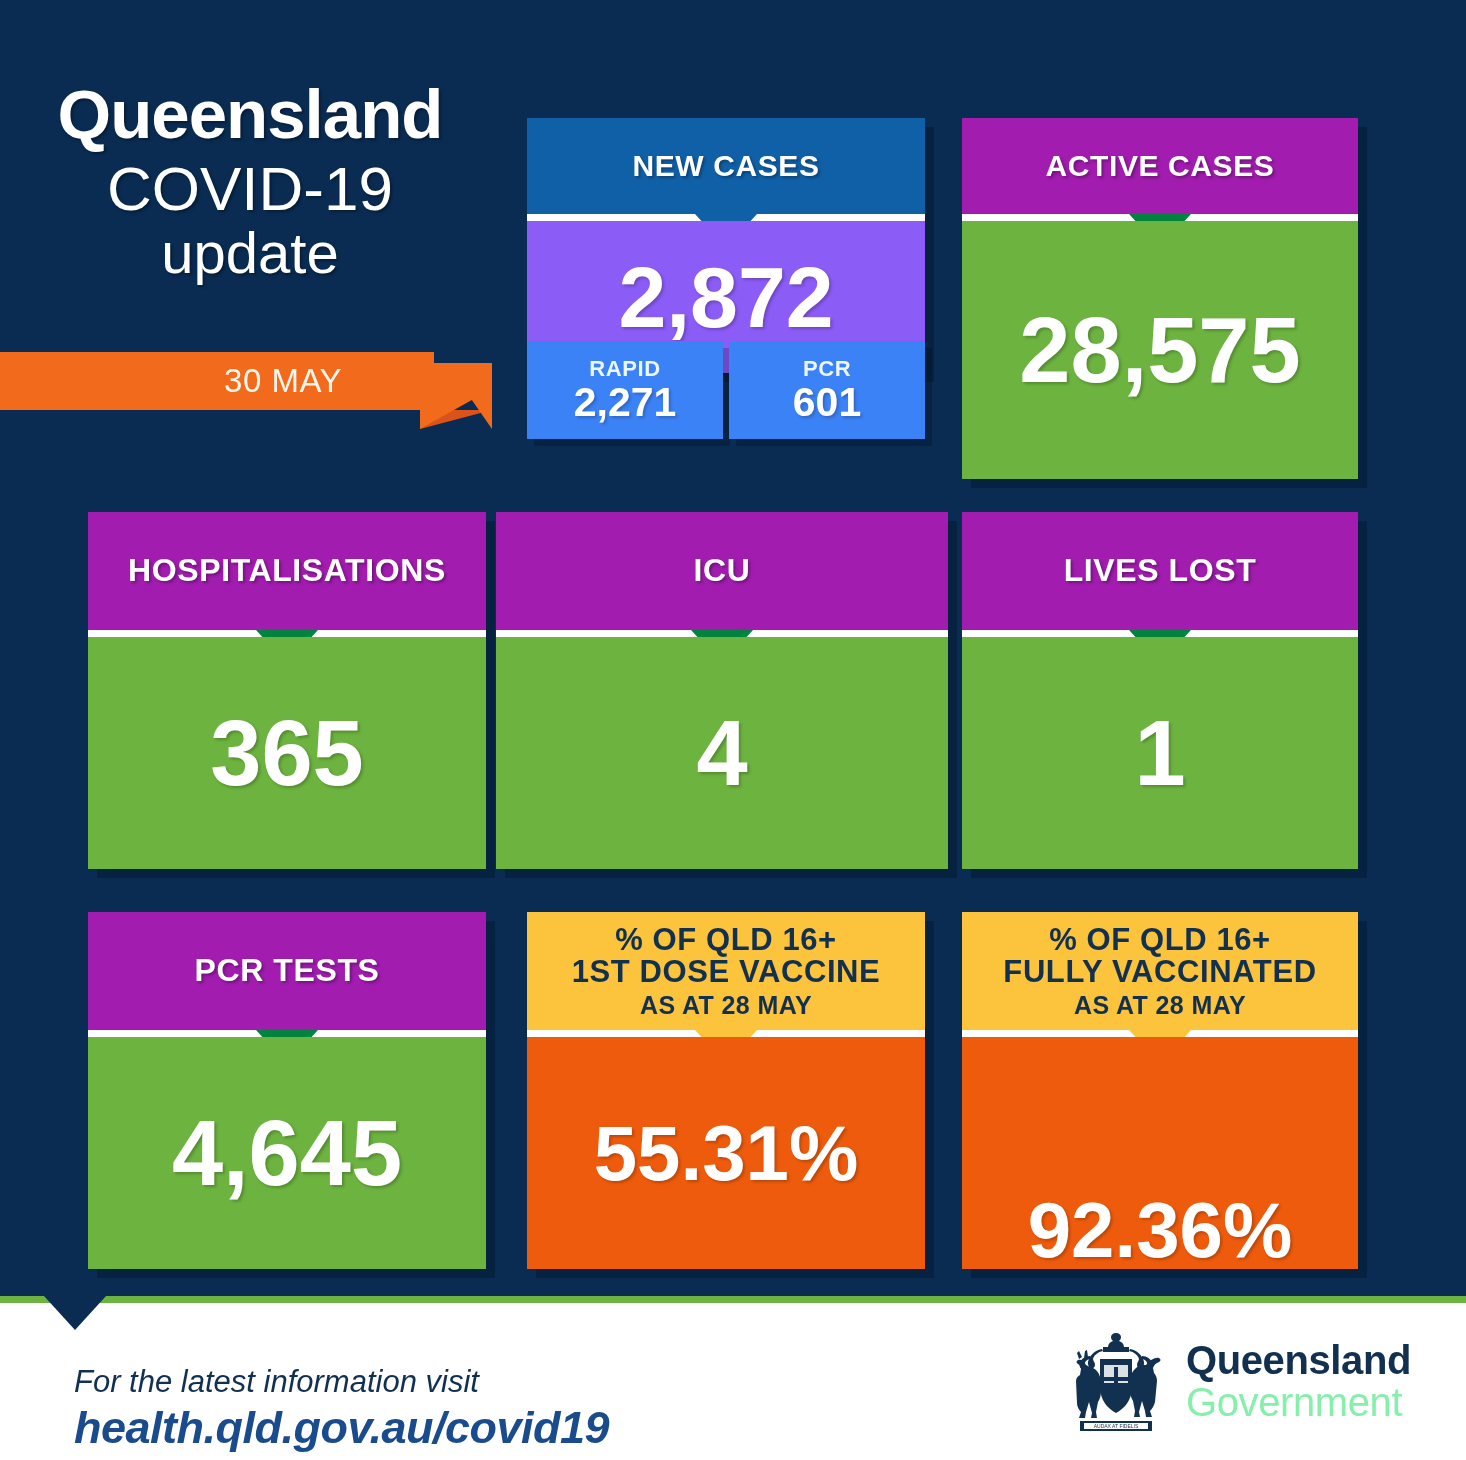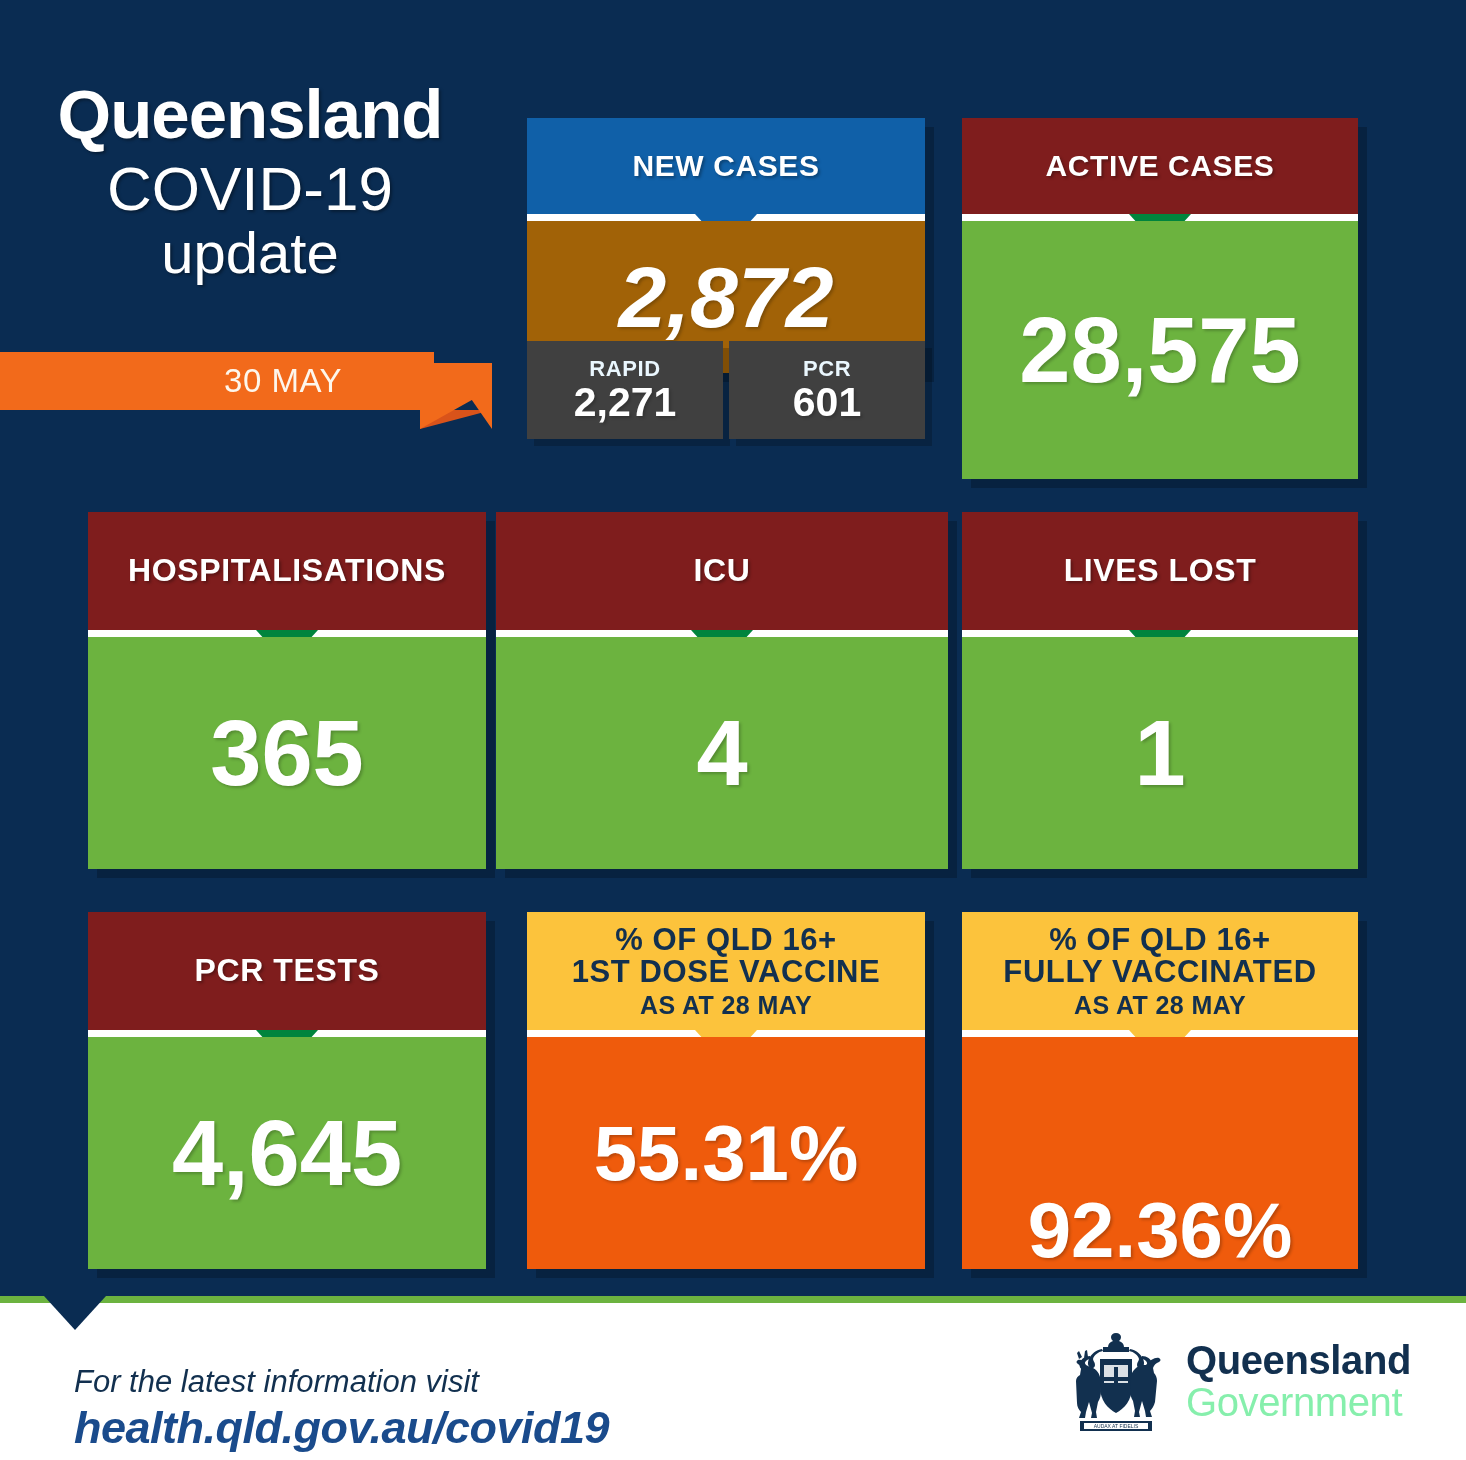--- a/index.html
+++ b/index.html
@@ -76,45 +76,45 @@
     position:relative;width:100%;box-sizing:border-box;
     display:flex;align-items:center;justify-content:center;
   }
   .big-number{
     color:#ffffff;font-weight:bold;line-height:1;
     text-shadow:2px 2px 3px rgba(0,0,0,.22);
   }
 
   
   .theme-blue .card-head{background:#1060a8;}
-  .theme-blue .card-body{background:#a16207;font-style:italic;}
+  .theme-blue .card-body{background:#8b5cf6;}
   .theme-blue .notch polygon{fill:#1060a8;}
 
-  .theme-green .card-head{background:#7f1d1d;}
+  .theme-green .card-head{background:#a21caf;}
   .theme-green .card-body{background:#6cb33f;}
   .theme-green .notch polygon{fill:#00843d;}
 
   .theme-vax .card-head{background:#fcc33c;}
   .theme-vax .card-body{background:#ef5b0c;}
   .theme-vax .notch polygon{fill:#fcc33c;}
   .theme-vax .card-head .hd-main,
   .theme-vax .card-head .hd-sub{color:#12304f;}
 
   .theme-blue .card-head .hd-main,
   .theme-green .card-head .hd-main{
     color:#ffffff;text-shadow:2px 2px 3px rgba(0,0,0,.3);
   }
 
   
   #newcases-split{
     position:absolute;left:527px;top:341px;width:398px;height:98px;
     display:flex;gap:6px;
   }
   .split-box{
-    flex:1;background:#404040;
+    flex:1;background:#3b82f6;
     display:flex;flex-direction:column;align-items:center;justify-content:center;
     box-shadow:7px 7px 0 rgba(0,0,0,.2);
   }
   .split-label{color:#eaf7fe;font-size:22px;font-weight:bold;letter-spacing:.6px;}
   .split-value{color:#ffffff;font-size:41px;font-weight:bold;line-height:1.05;margin-top:-1px;
     text-shadow:2px 2px 3px rgba(0,0,0,.2);}
 
   
   #footer{
     position:absolute;left:0;top:1303px;width:1466px;height:157px;background:#ffffff;

